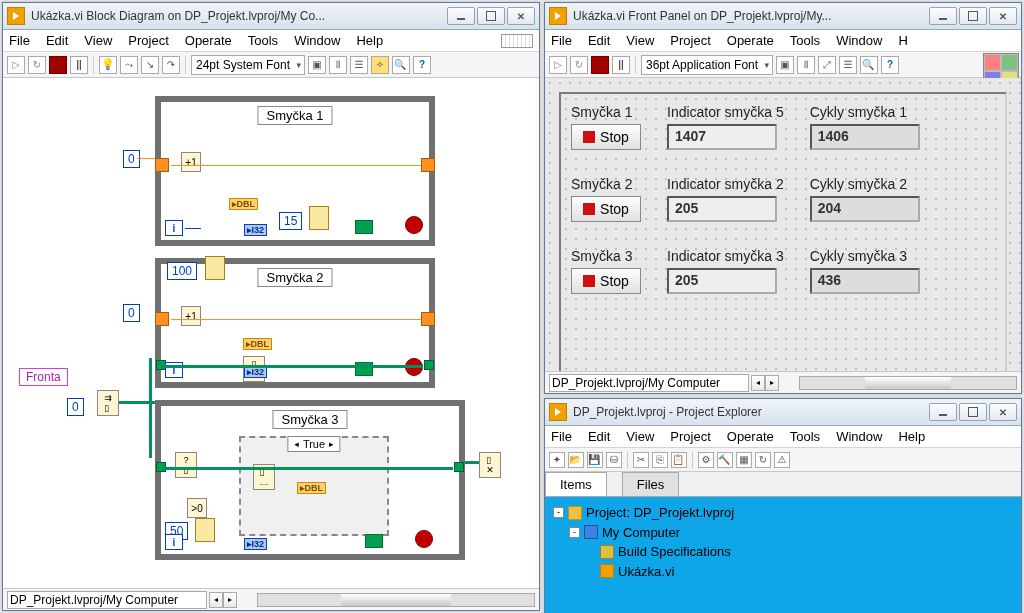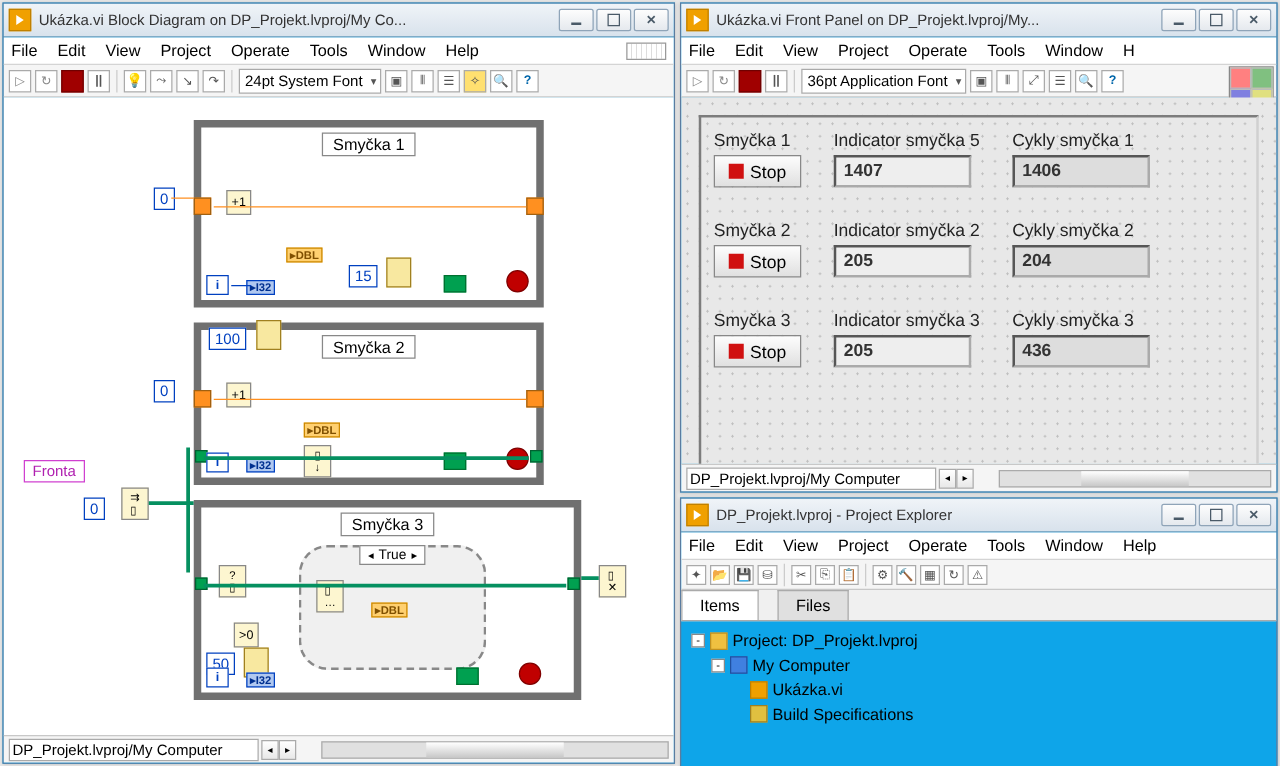--- a/index.html
+++ b/index.html
@@ -46,21 +46,21 @@
 .loop-label { position: absolute; border: 1px solid #888; background: #fff; padding: 1px 8px; font-size: 13px; top: 4px; left: 50%; transform: translateX(-50%);}
 .const-box { position:absolute; border:1px solid #0040c0; background:#fff; padding:1px 4px; font-size:12px; color:#0040c0;}
 .shift-reg{position:absolute;width:14px;height:14px;background:#ff9020;border:1px solid #a06010;}
 .tunnel{position:absolute;width:10px;height:10px;background:#ff9020;border:1px solid #a06010;}
 .tunnel.green{background:#00a050;border-color:#006030;}
 .iter-term{position:absolute;width:18px;height:16px;border:1px solid #0040c0;background:#fff;display:flex;align-items:center;justify-content:center;font-size:10px;color:#0040c0;font-weight:bold;}
 .stop-term{position:absolute;width:18px;height:18px;background:#c00000;border:1px solid #800000;border-radius:50%;}
 .bool-const{position:absolute;width:18px;height:14px;background:#00a050;border:1px solid #007030;}
 .node{position:absolute;width:20px;height:20px;border:1px solid #888;background:#fdf6d0;display:flex;align-items:center;justify-content:center;font-size:10px;}
 .indicator-term{position:absolute;border:1px solid #cc8800;background:#ffd070;padding:0 2px;font-size:9px;font-weight:bold;color:#805000;}
-.i32-term{position:absolute;border:1px solid #0040c0;background:#b0c8f0;padding:0 2px;font-size:9px;font-weight:bold;color:#003090;}
+.i32-term{position:absolute;border:1px solid #0040c0;background:#b0c8f0;padding:0 2px;font-size:9px;font-weight:bold;color:#003090;margin-left:47px;}
 .metro{position:absolute;width:20px;height:24px;border:1px solid #a08020;background:#f8e8a0;}
 .wire-h{position:absolute;height:1px;background:#ff9020;}
 .wire-v{position:absolute;width:1px;background:#ff9020;}
 .wire-h.green,.wire-v.green{background:#059060;height:3px;}
 .wire-h.blue,.wire-v.blue{background:#0040c0;}
 .case{position:absolute;border:2px dashed #888;background:#f0f0f0;}
 .case-sel{position:absolute;border:1px solid #888;background:#fff;padding:1px 6px;font-size:11px;display:flex;align-items:center;gap:4px;top:-2px;left:50%;transform:translateX(-50%);}
 .case-sel::before{content:"◂";font-size:9px;}
 .case-sel::after{content:"▸";font-size:9px;}
 .queue-box{position:absolute;border:1px solid #888;background:#fdf6d0;width:22px;height:26px;display:flex;flex-direction:column;align-items:center;justify-content:center;font-size:9px;}
@@ -190,21 +190,21 @@
       <div class="stop-term" style="right:6px;bottom:6px;"></div>
       <div class="wire-h" style="left:10px;top:55px;width:250px;"></div>
       <div class="wire-h green" style="left:2px;top:101px;width:260px;"></div>
     </div>
     <div class="const-box" style="left:120px;top:226px;">0</div>
 
     <div class="loop" style="left:152px;top:322px;width:310px;height:160px;">
       <div class="loop-label">Smyčka 3</div>
       <div class="tunnel green" style="left:-5px;top:56px;"></div>
       <div class="queue-box" style="left:14px;top:46px;">?<br>▯</div>
-      <div class="case" style="left:78px;top:30px;width:150px;height:100px;border-radius:23px;">
+      <div class="case" style="left:78px;top:30px;width:150px;height:100px;">
         <div class="case-sel">
             <span>True</span>
           </div>
         <div class="queue-box" style="position:absolute;left:12px;top:26px;">▯<br>…</div>
         <div class="indicator-term" style="position:absolute;left:56px;top:44px;">▸DBL</div>
       </div>
       <div class="node" style="left:26px;top:92px;">&gt;0</div>
       <div class="const-box" style="left:4px;top:116px;">50</div>
       <div class="metro" style="left:34px;top:112px;"></div>
       <div class="iter-term" style="left:4px;bottom:4px;">i</div>
@@ -384,27 +384,27 @@
       <span class="tree-icon proj"></span>
       <span>Project: DP_Projekt.lvproj</span>
     </div>
     <div class="tree-item tree-ind1">
       <span class="tree-toggle">-</span>
       <span class="tree-icon comp"></span>
       <span>My Computer</span>
     </div>
     <div class="tree-item tree-ind2">
       <span style="width:11px;"></span>
+      <span class="tree-icon build"></span>
+      <span>Build Specifications</span>
+    </div>
+    <div class="tree-item tree-ind2">
+      <span style="width:11px;"></span>
       <span class="tree-icon vi"></span>
       <span>Ukázka.vi</span>
-    </div>
-    <div class="tree-item tree-ind2">
-      <span style="width:11px;"></span>
-      <span class="tree-icon build"></span>
-      <span>Build Specifications</span>
     </div>
   </div>
   <div class="pe-status">
     <div class="scroll-h">
         <div class="thumb"></div>
       </div>
   </div>
 </div>
 
 </body></html>

